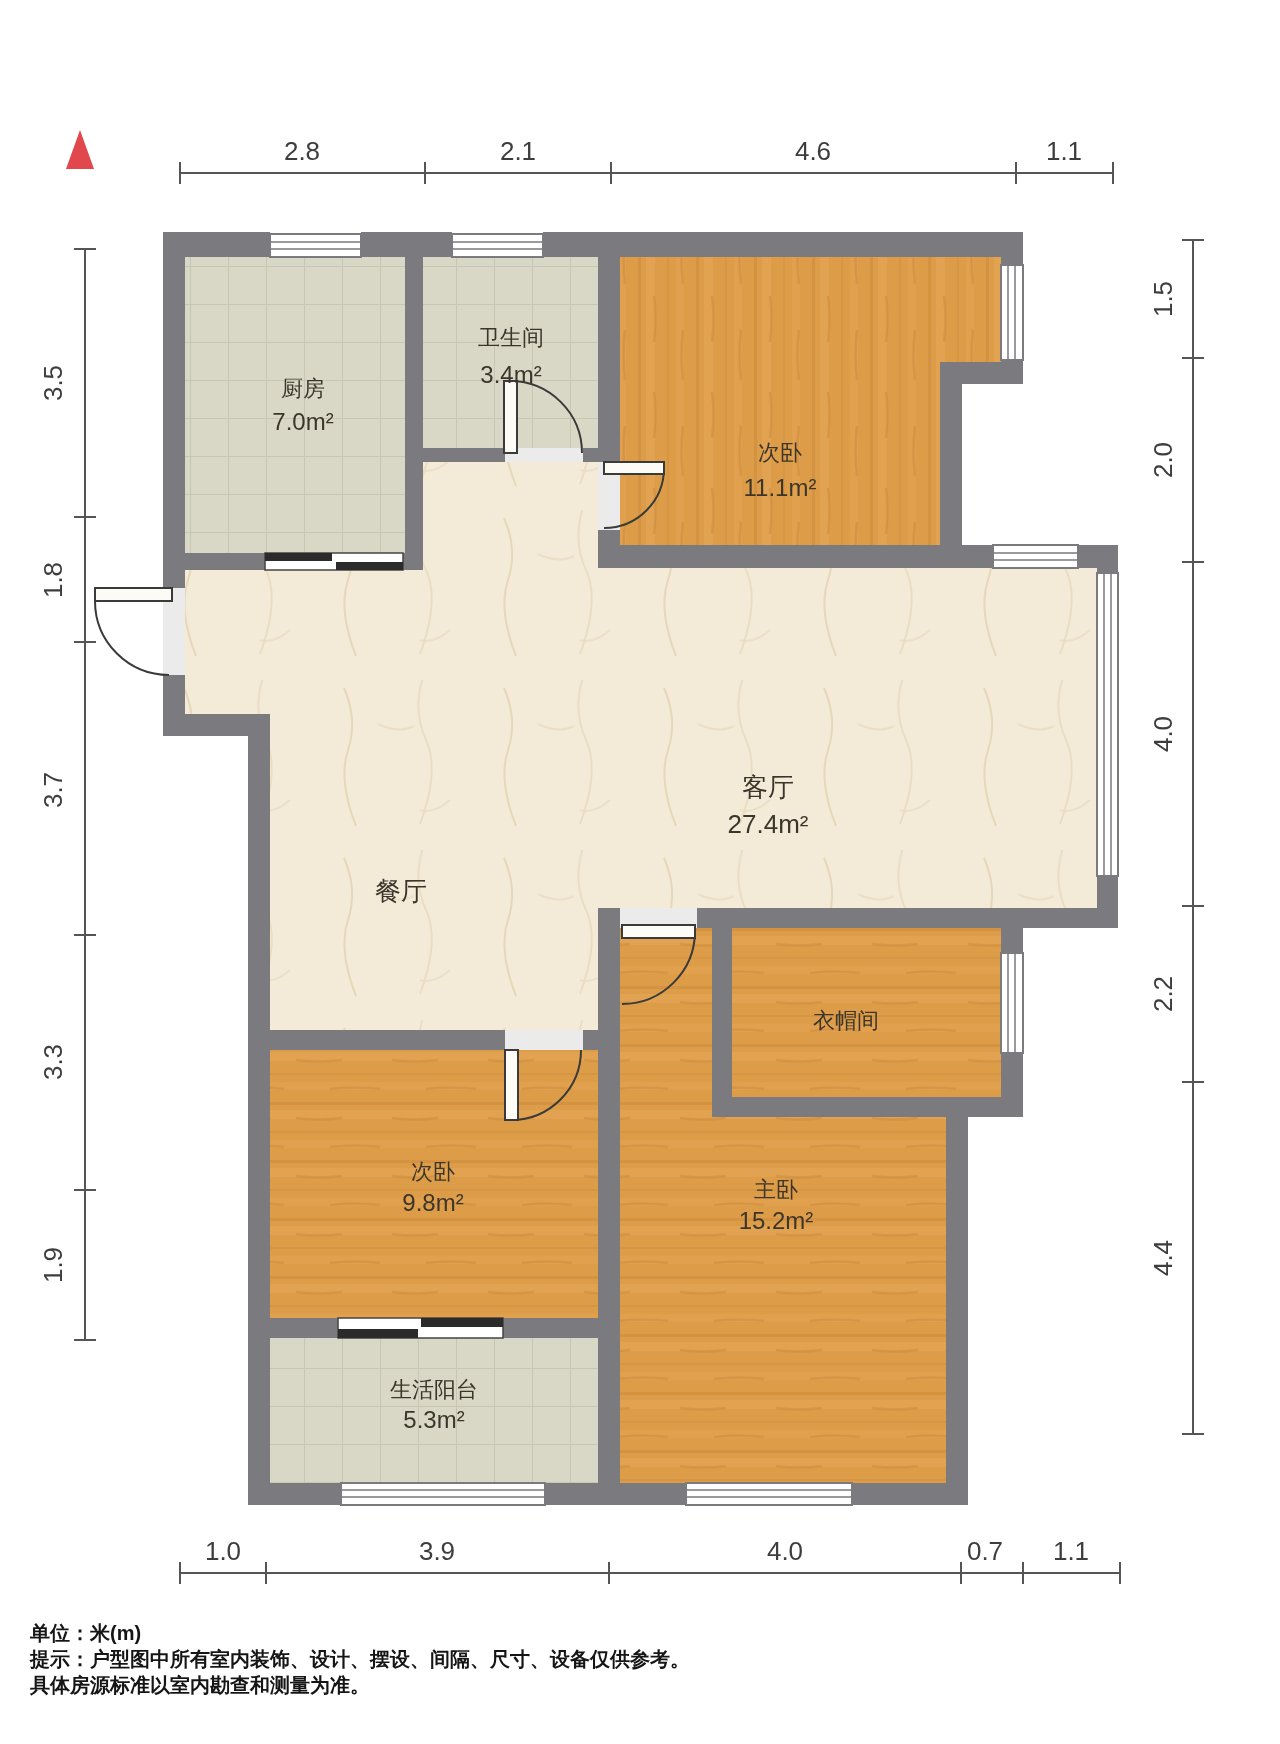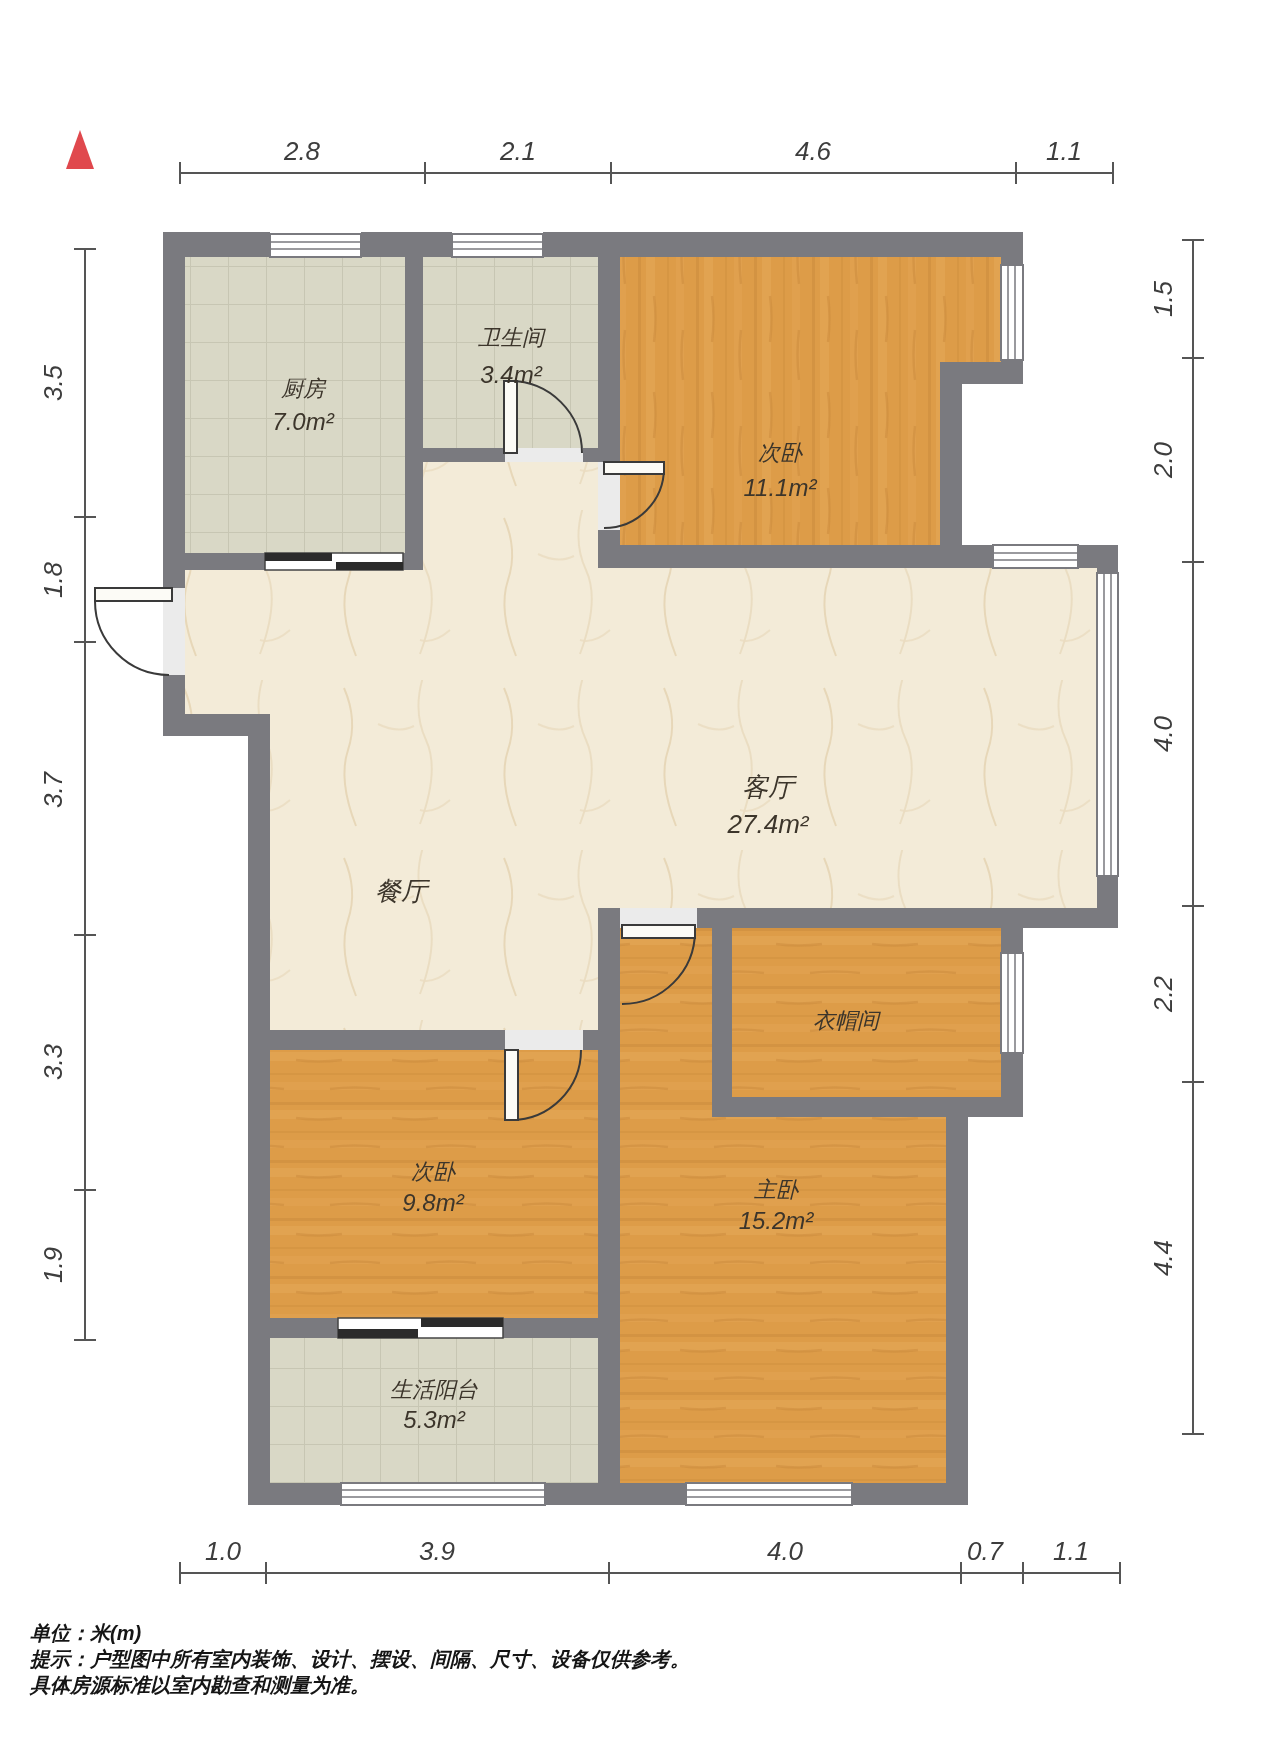--- a/index.html
+++ b/index.html
@@ -1,17 +1,17 @@
 <!DOCTYPE html>
 <html><head>
 <meta charset="utf-8">
 <style>
   html,body{margin:0;padding:0;background:#ffffff;}
   .page{position:relative;width:1280px;height:1744px;background:#fff;overflow:hidden;
-        font-family:"Liberation Sans","DejaVu Sans",sans-serif;font-style:italic;}
+        font-family:"Liberation Sans","DejaVu Sans",sans-serif;}
   svg{display:block;}
   text{font-family:"Liberation Sans","DejaVu Sans",sans-serif;}
   .room-name{font-size:22px;fill:#3c352b;}
   .room-name.big{font-size:26px;}
   .room-area{font-size:24px;fill:#3c352b;}
   .room-area.big{font-size:26px;}
   .dim-label{font-size:26px;fill:#3d3d3d;}
   .footer-text{font-size:20px;font-weight:600;fill:#151515;}
 </style>
 </head>

